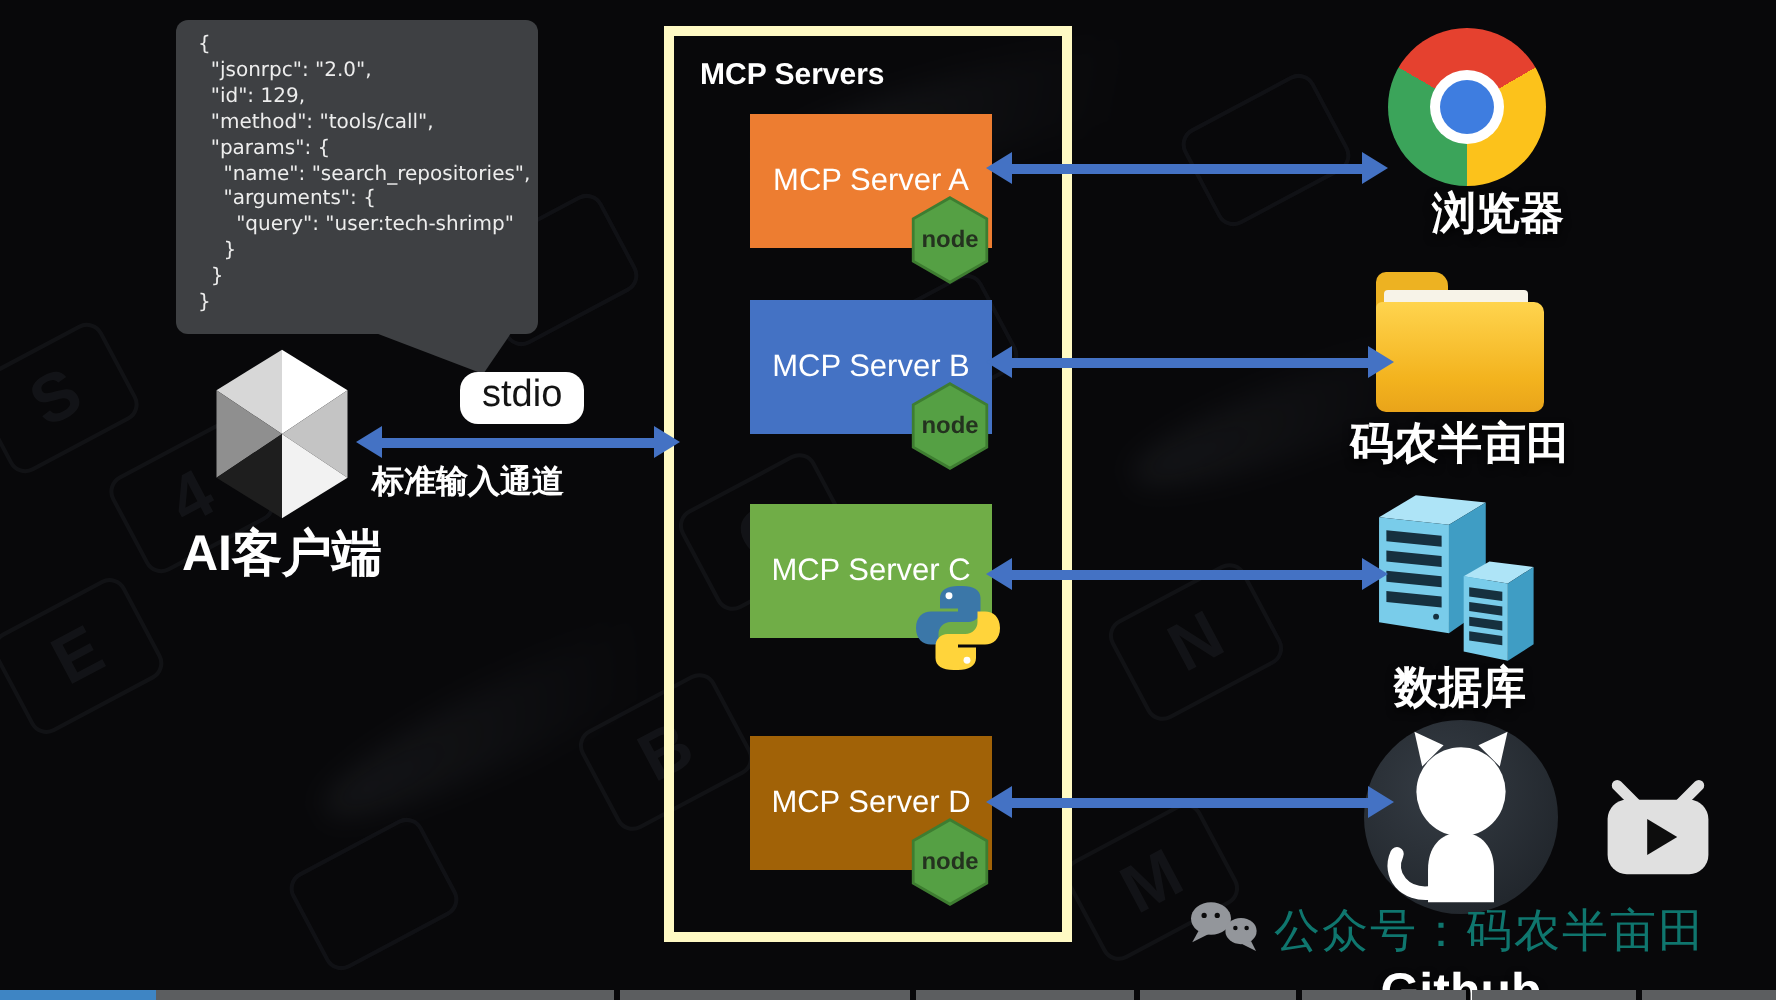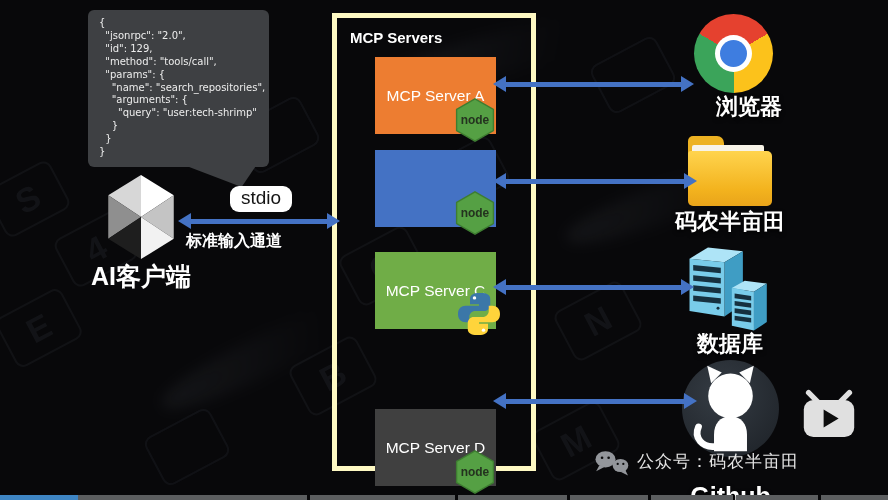--- a/index.html
+++ b/index.html
@@ -37,21 +37,21 @@
   .arrow { position:absolute; height:5px; background:#4472C4; z-index:5; }
   .arrow::before, .arrow::after { content:""; position:absolute; top:-6px; width:0; height:0;
           border-top:8.5px solid transparent; border-bottom:8.5px solid transparent; }
   .arrow::before { left:-12px; border-right:13px solid #4472C4; }
   .arrow::after  { right:-12px; border-left:13px solid #4472C4; }
 
   
   .mcp-box { position:absolute; left:332px; top:13px; width:204px; height:458px;
              border:5px solid #fef9c3; z-index:2; }
   .mcp-title { position:absolute; left:13px; top:11px; color:#fff; font-size:15px; font-weight:bold; }
-  .server { position:absolute; left:38px; width:121px; height:77px; display:flex; align-items:center;
+  .server { position:absolute; left:38px; width:121px; height:67px; display:flex; align-items:center;
             justify-content:center; color:#fff; font-size:15.5px; }
   .s-a{top:39px} .s-b{top:132px} .s-c{top:234px} .s-d{top:350px}
   .badge { position:absolute; left:77px; top:40px; width:46px; height:46px; }
   .badge-py { position:absolute; left:80px; top:38px; width:48px; height:48px; }
   .node-text { font-size:26px; font-weight:bold; fill:#24321f; font-family:"Liberation Sans",sans-serif; }
 
   
   .chrome { position:absolute; left:694px; top:14px; width:79px; height:79px; border-radius:50%;
             background:conic-gradient(from -60deg, #E5412F 0 120deg, #FCC21B 0 240deg, #3BA45A 0 360deg);
             z-index:2; }
@@ -72,21 +72,21 @@
 
   .dbsvg { position:absolute; left:684px; top:243px; width:92px; height:92px; z-index:2; }
 
   .gh { position:absolute; left:682px; top:360px; width:97px; height:97px; border-radius:50%;
         background:radial-gradient(circle at 40% 35%, #353c44, #22272d 75%); z-index:2; }
   .gh svg { width:100%; height:100%; }
 
   .tvsvg { position:absolute; left:799px; top:389px; width:60px; height:53px; z-index:2; }
 
   .wechat-icon { position:absolute; left:593px; top:448px; width:40px; height:30px; z-index:4; }
-  .wechat-text { position:absolute; left:637px; top:450px; font-size:17px; color:#e5e5e5;
+  .wechat-text { position:absolute; left:637px; top:450px; font-size:23px; color:#0f766e;
                  letter-spacing:1px; z-index:4; }
 
   .wm-channel { position:absolute; left:704px; top:18px; font-size:20px; font-weight:bold; color:#f2f2f2;
                 letter-spacing:3px; text-shadow:0 0 4px #000, 0 0 2px #000; z-index:4; }
   .wm-bili { position:absolute; left:799px; top:9px; font-size:28px; font-weight:800; color:#fff;
              letter-spacing:-1px; text-shadow:0 0 4px #000; z-index:4; }
 
   
   .progress { position:absolute; left:0; top:495px; width:888px; height:5px; z-index:6; }
   .progress .seg { position:absolute; top:0; height:5px; background:#5C5E60; }
@@ -160,37 +160,38 @@
 
     <div class="server s-a" style="background-color: rgb(237, 125, 49);">
       <span>MCP Server A</span>
       <svg class="badge" viewBox="0 0 100 100">
         <polygon points="50,4 90,27 90,73 50,96 10,73 10,27" fill="#55a044" stroke="#3e7d31" stroke-width="3"></polygon>
         <text x="50" y="58" text-anchor="middle" class="node-text">node</text>
       </svg>
     </div>
 
     <div class="server s-b" style="background-color: rgb(68, 114, 196);">
+      <span>MCP Server B</span>
       <svg class="badge" viewBox="0 0 100 100">
         <polygon points="50,4 90,27 90,73 50,96 10,73 10,27" fill="#55a044" stroke="#3e7d31" stroke-width="3"></polygon>
         <text x="50" y="58" text-anchor="middle" class="node-text">node</text>
       </svg>
     </div>
 
     <div class="server s-c" style="background-color: rgb(112, 173, 71);">
       <span>MCP Server C</span>
       <svg class="badge-py" viewBox="0 0 64 64">
         <path d="M32 4 c-7 0 -12 2.6 -12 8 v7 h12 v2 H14 c-5.4 0 -10 3.6 -10 11 s4.6 11 10 11 h5 v-7 c0 -4.4 3.6 -8 8 -8 h12 c4.4 0 8 -3.6 8 -8 v-8 c0 -5.4 -4.6 -8 -12 -8 h-3 z" fill="#3B77A8"></path>
         <circle cx="26" cy="10.5" r="2.3" fill="#fff"></circle>
         <path d="M32 60 c7 0 12 -2.6 12 -8 v-7 H32 v-2 h18 c5.4 0 10 -3.6 10 -11 s-4.6 -11 -10 -11 h-5 v7 c0 4.4 -3.6 8 -8 8 H25 c-4.4 0 -8 3.6 -8 8 v8 c0 5.4 4.6 8 12 8 h3 z" fill="#FFD43B"></path>
         <circle cx="38" cy="53.5" r="2.3" fill="#fff"></circle>
       </svg>
     </div>
 
-    <div class="server s-d" style="background-color: #404040; margin-top: 41px;">
+    <div class="server s-d" style="background-color: #a16207;">
       <span>MCP Server D</span>
       <svg class="badge" viewBox="0 0 100 100">
         <polygon points="50,4 90,27 90,73 50,96 10,73 10,27" fill="#55a044" stroke="#3e7d31" stroke-width="3"></polygon>
         <text x="50" y="58" text-anchor="middle" class="node-text">node</text>
       </svg>
     </div>
   </div>
 
   <div class="arrow" style="left:505px; top:82px;  width:177px;"></div>
   <div class="arrow" style="left:505px; top:179px; width:180px;"></div>

